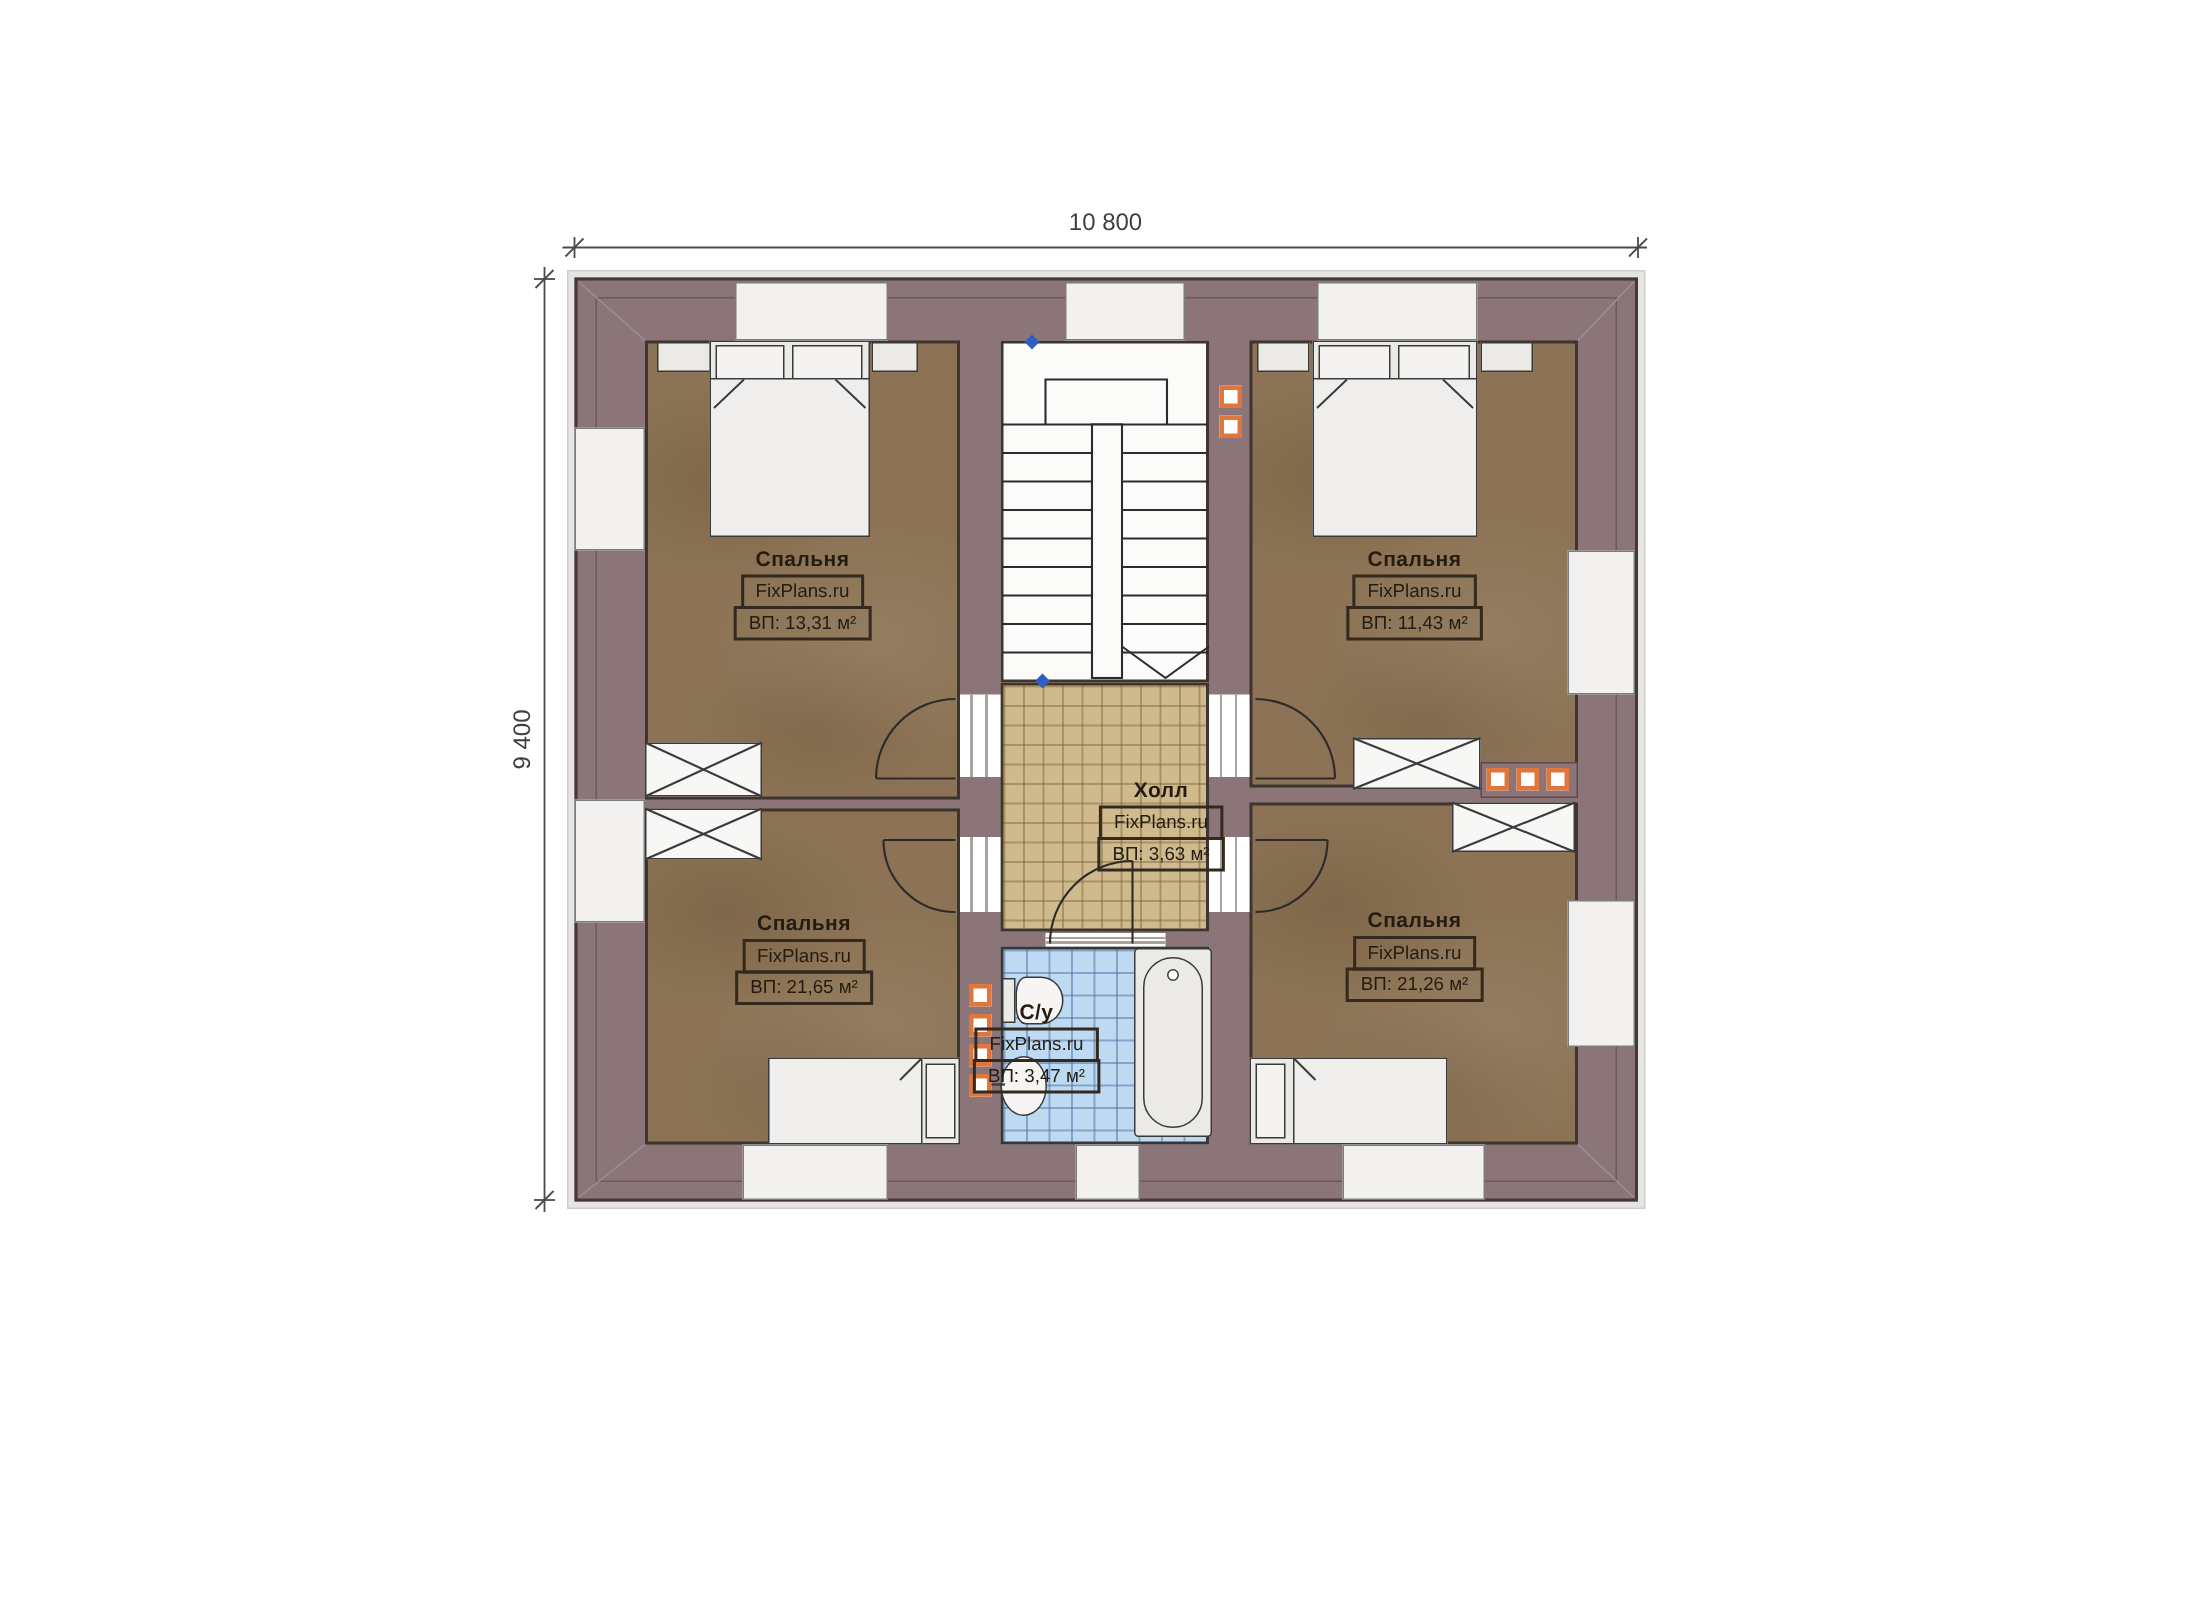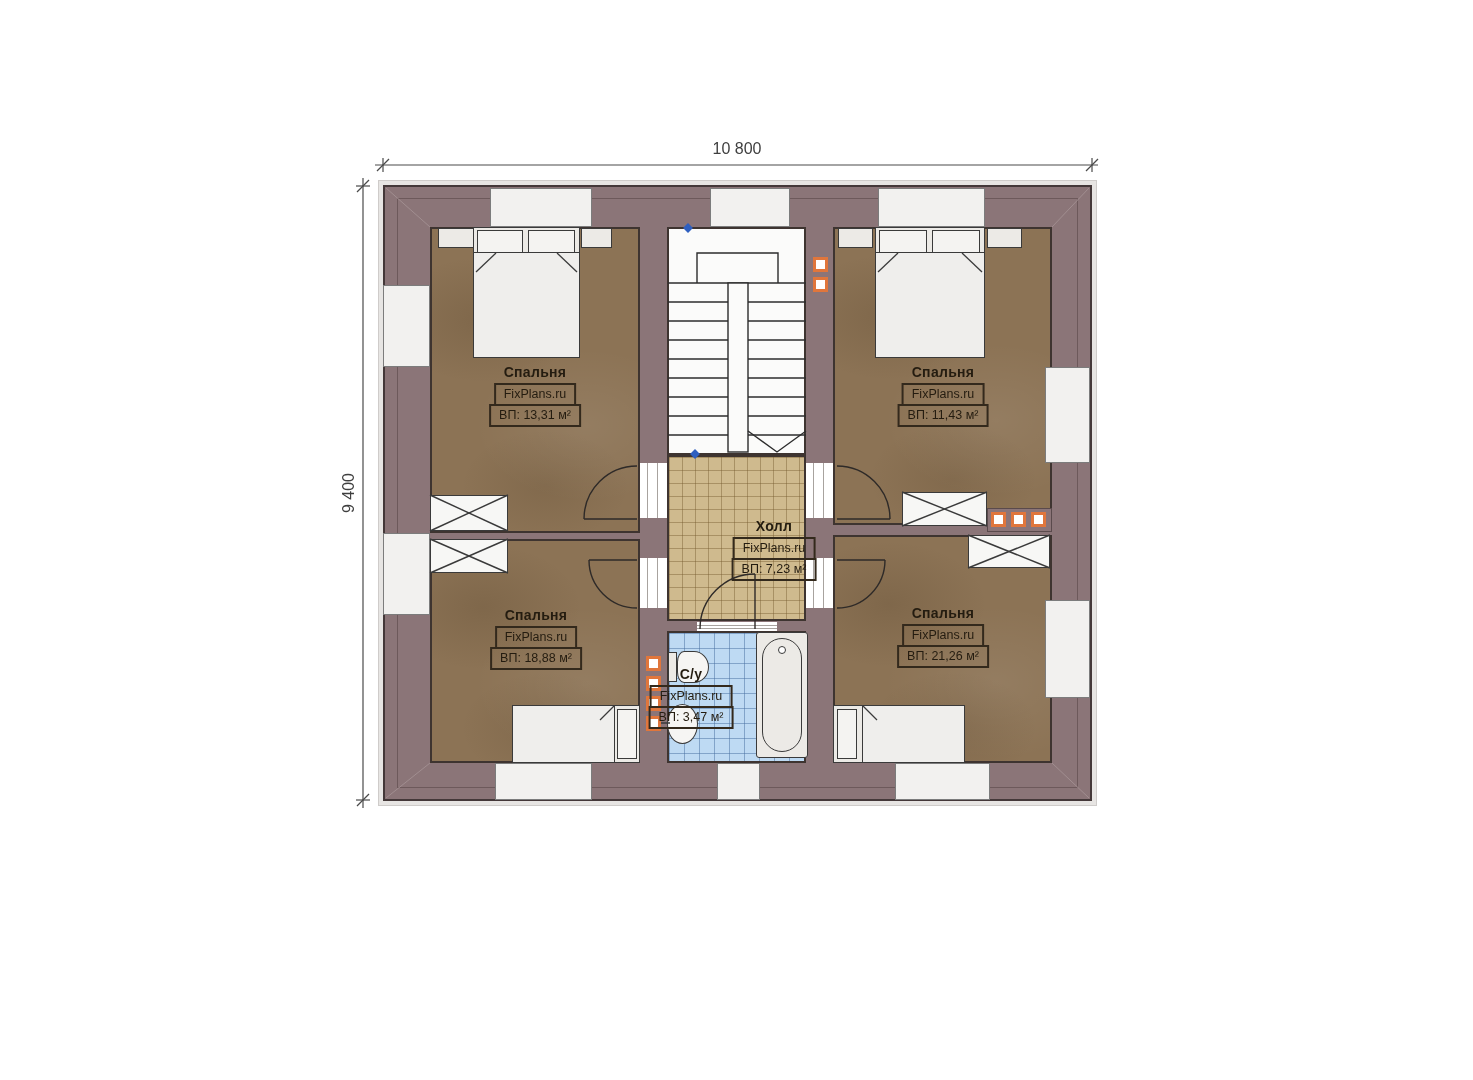--- a/index.html
+++ b/index.html
@@ -143,31 +143,31 @@
     <div class="rbox">ВП: 13,31 м²</div>
   </div>
   <div class="rlabel" style="left:943px;top:364px;">
     <div class="rname">Спальня</div>
     <div class="rbox">FixPlans.ru</div>
     <div class="rbox">ВП: 11,43 м²</div>
   </div>
   <div class="rlabel" style="left:536px;top:607px;">
     <div class="rname">Спальня</div>
     <div class="rbox">FixPlans.ru</div>
-    <div class="rbox">ВП: 18,88 м²</div>
+    <div class="rbox">ВП: 21,65 м²</div>
   </div>
   <div class="rlabel" style="left:943px;top:605px;">
     <div class="rname">Спальня</div>
     <div class="rbox">FixPlans.ru</div>
     <div class="rbox">ВП: 21,26 м²</div>
   </div>
   <div class="rlabel" style="left:774px;top:518px;">
     <div class="rname">Холл</div>
     <div class="rbox">FixPlans.ru</div>
-    <div class="rbox">ВП: 7,23 м²</div>
+    <div class="rbox">ВП: 3,63 м²</div>
   </div>
   <div class="rlabel" style="left:691px;top:666px;">
     <div class="rname">С/у</div>
     <div class="rbox">FixPlans.ru</div>
     <div class="rbox">ВП: 3,47 м²</div>
   </div>
 
   <svg class="overlay" width="1473" height="1080" viewBox="0 0 1473 1080">
 
     <g stroke="#a18e90" stroke-width="1">

